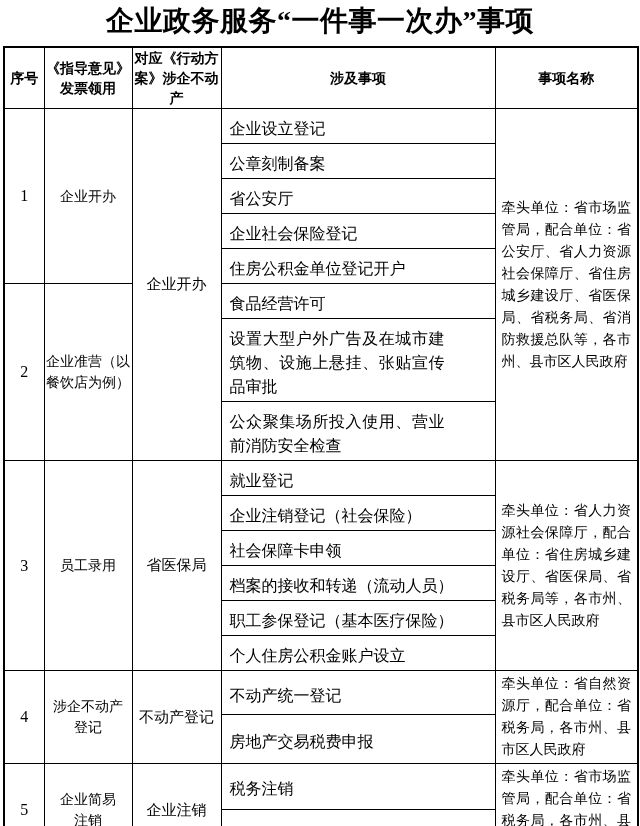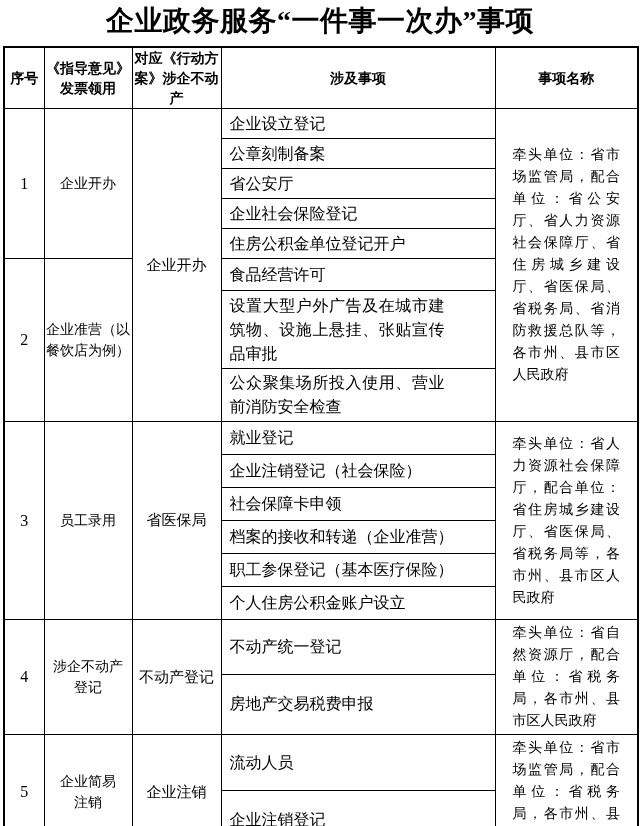--- a/index.html
+++ b/index.html
@@ -30,28 +30,28 @@
   tr.hdr{height:53px;}
   th{
     text-align:center;font-weight:bold;font-size:14px;line-height:20px;
     font-family:"Liberation Sans","DejaVu Sans",sans-serif;
   }
   td.seq{text-align:center;font-size:16px;}
   td.guide{text-align:center;font-size:14px;line-height:21px;padding:0 1px;}
   td.theme{text-align:center;font-size:15px;line-height:21px;padding:0 1px;}
   td.matter{
     text-align:left;font-size:16px;line-height:24px;
-    padding:2px 8px 2px 8px;
+    padding:8px 8px 2px 8px;
   }
   td.matter.narrow{
     padding-right:50px;text-align:justify;text-justify:inter-character;
   }
   td.resp{
     text-align:justify;text-justify:inter-character;
-    font-size:14px;line-height:22px;padding:2px 17px;
+    font-size:14px;line-height:22px;padding:2px 6px;
   }
   
   tr.h30{height:30px;} tr.h32{height:32px;} tr.h33{height:33px;}
   tr.h78{height:78px;} tr.h52{height:52px;}
   tr.h43{height:43px;} tr.h45{height:45px;} tr.h47{height:47px;}
 </style>
 </head>
 <body>
 
 <div class="page">
@@ -119,21 +119,21 @@
       <td class="matter">就业登记</td>
       <td class="resp" rowspan="6">牵头单位：省人力资源社会保障厅，配合单位：省住房城乡建设厅、省医保局、省税务局等，各市州、县市区人民政府</td>
     </tr>
     <tr class="h33">
       <td class="matter">企业注销登记（社会保险）</td>
     </tr>
     <tr class="h33">
       <td class="matter">社会保障卡申领</td>
     </tr>
     <tr class="h33">
-      <td class="matter">档案的接收和转递（企业准营）</td>
+      <td class="matter">档案的接收和转递（流动人员）</td>
     </tr>
     <tr class="h33">
       <td class="matter">职工参保登记（基本医疗保险）</td>
     </tr>
     <tr class="h33">
       <td class="matter">个人住房公积金账户设立</td>
     </tr>
 
     <tr class="h43">
       <td class="seq" rowspan="2">4</td>
@@ -145,21 +145,21 @@
     </tr>
     <tr class="h47">
       <td class="matter">房地产交易税费申报</td>
     </tr>
 
     <tr class="h43">
       <td class="seq" rowspan="2">5</td>
       <td class="guide" rowspan="2">企业简易
 注销</td>
       <td class="theme" rowspan="2">企业注销</td>
-      <td class="matter">流动人员</td>
+      <td class="matter">税务注销</td>
       <td class="resp" rowspan="2">牵头单位：省市场监管局，配合单位：省税务局，各市州、县市区人民政府</td>
     </tr>
     <tr class="h45">
       <td class="matter">企业注销登记</td>
     </tr>
 
   </tbody>
     </table>
 </div>
 

